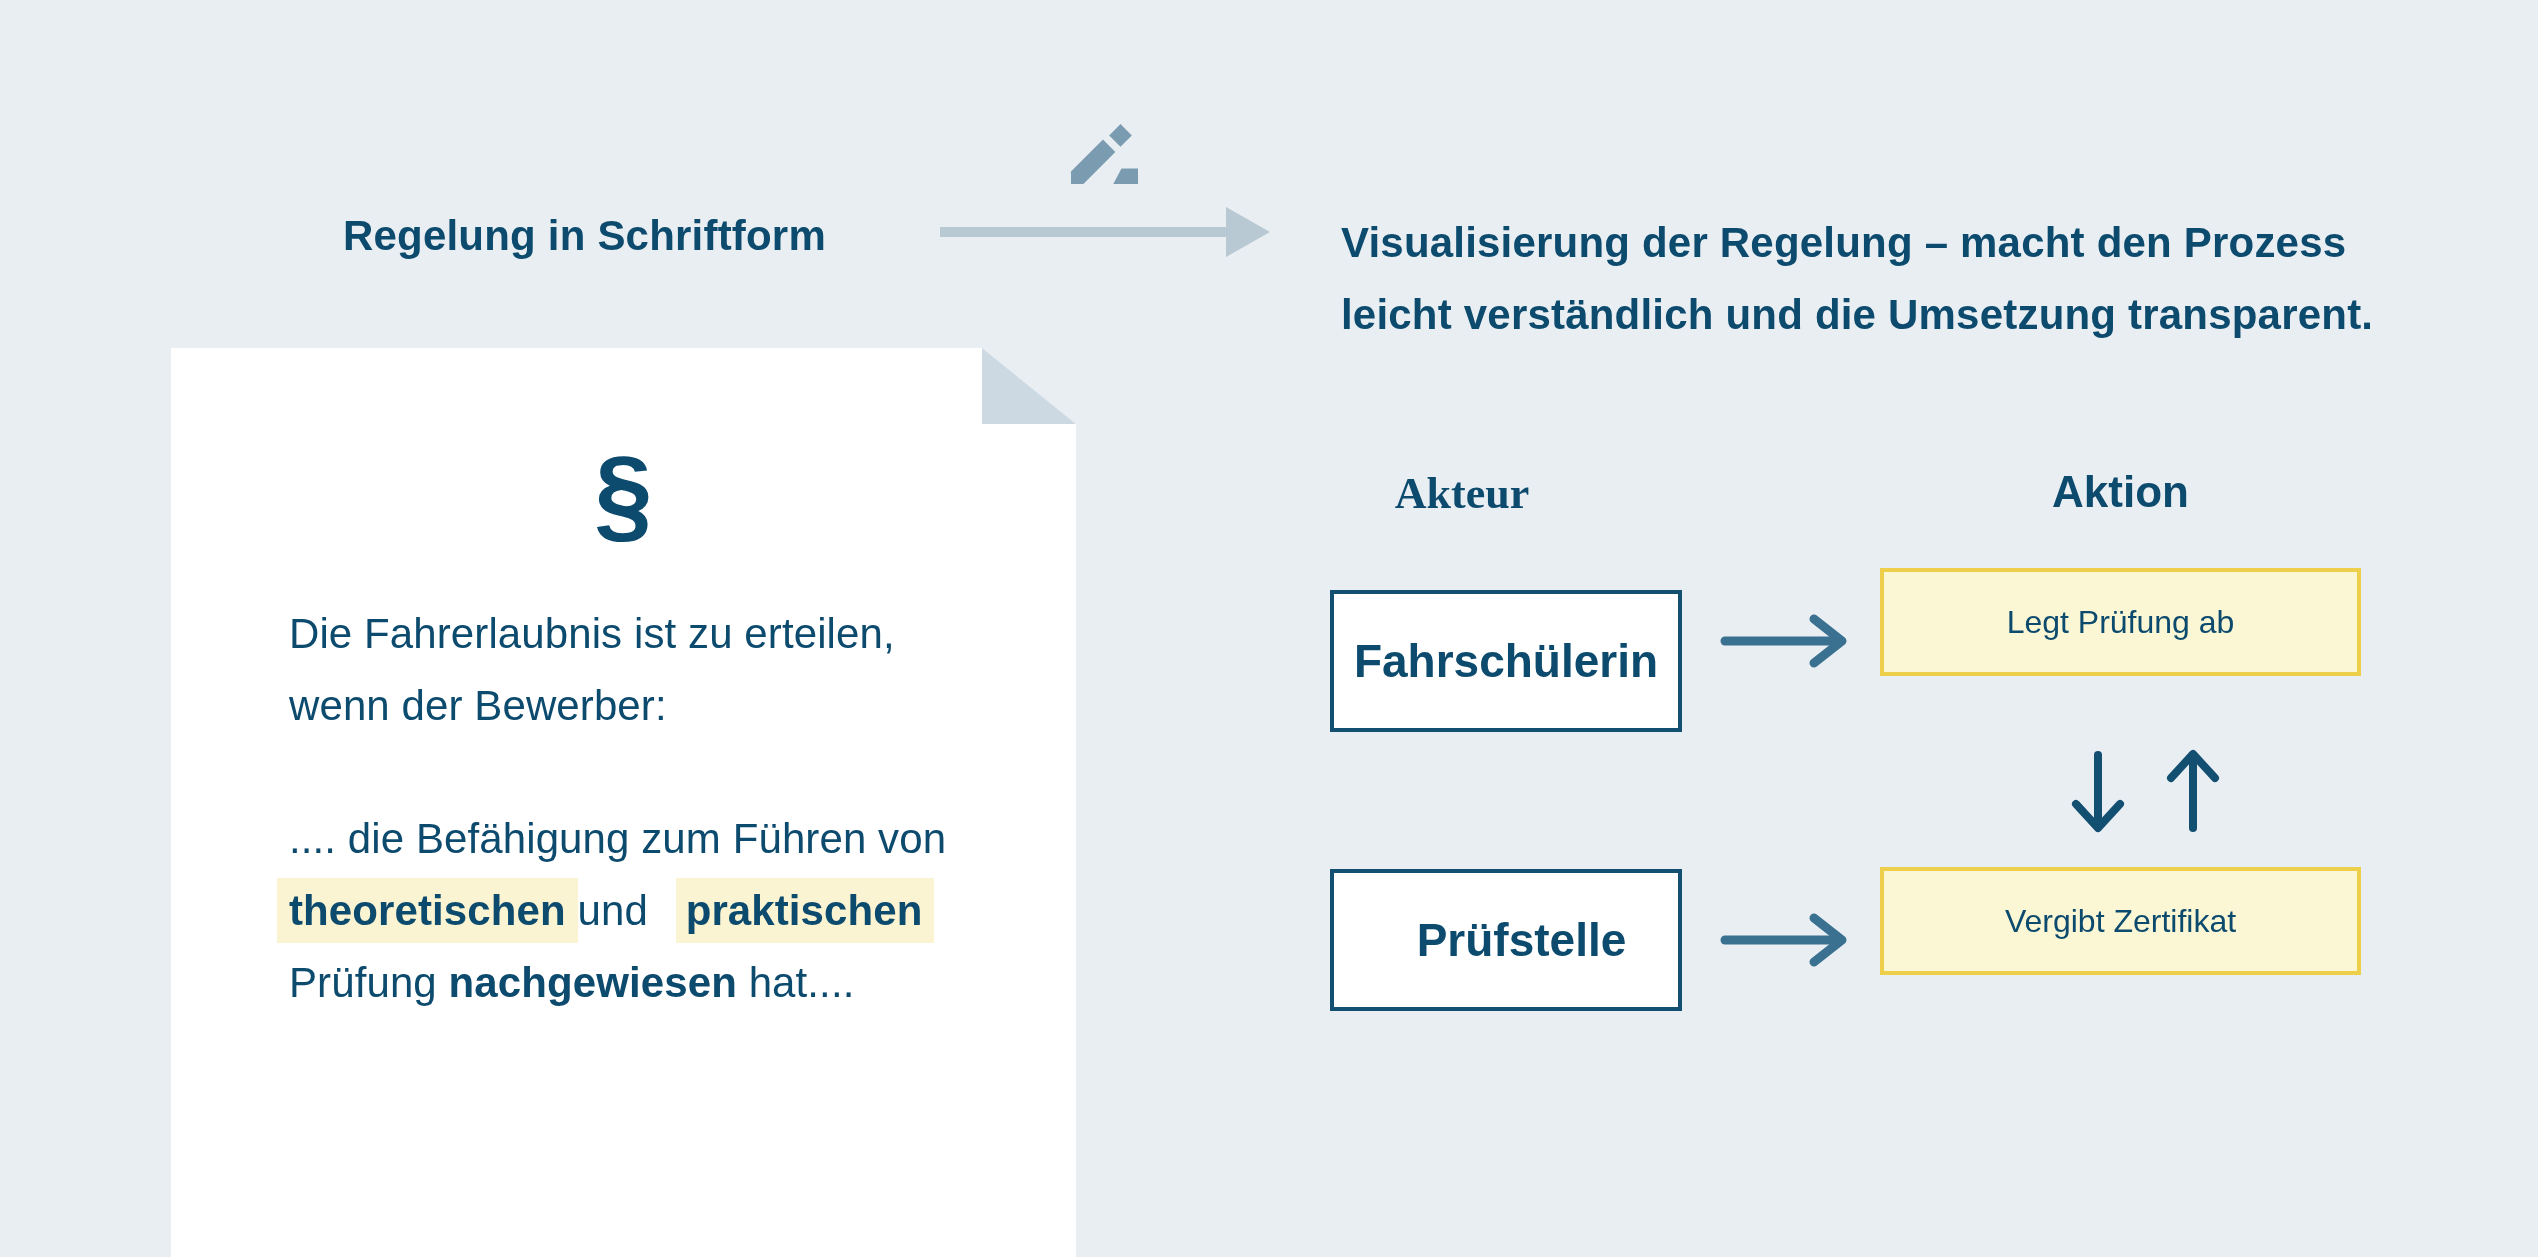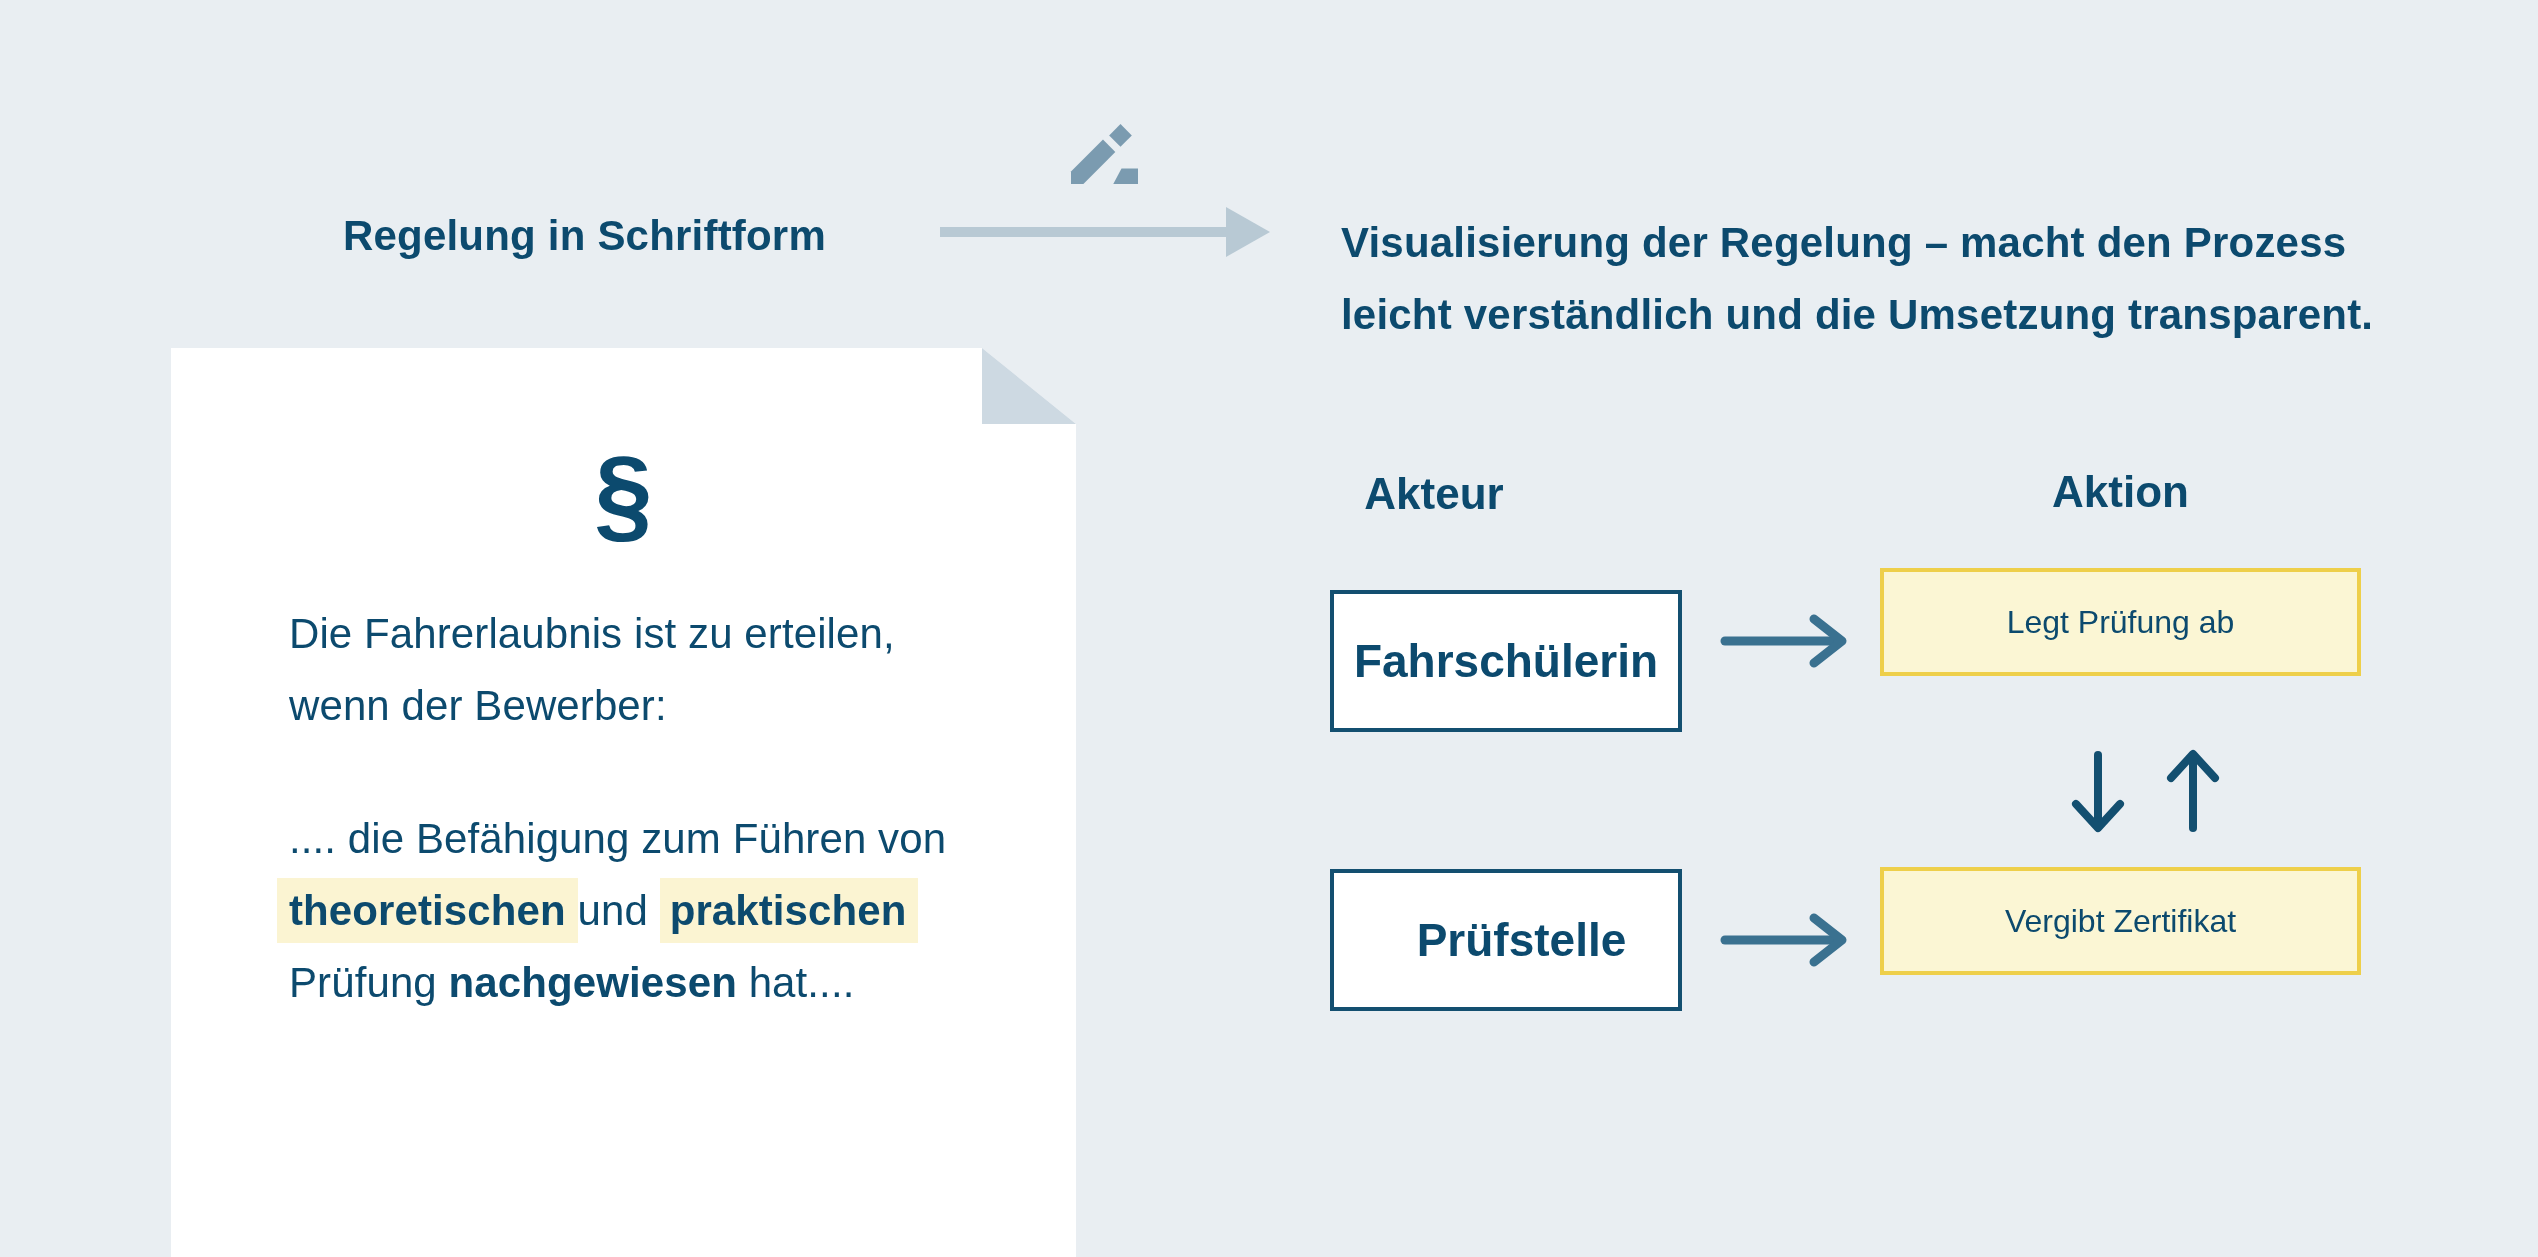--- a/index.html
+++ b/index.html
@@ -60,30 +60,30 @@
   .doc-p1 { left: 289px; top: 598px; width: 720px; }
   .doc-p2 { left: 289px; top: 803px; width: 720px; }
   .doc-line { white-space: nowrap; }
   .hl {
     background: #fbf4d2;
     font-weight: bold;
     padding: 9px 12px;
     margin-left: -12px;
     margin-right: -12px;
   }
-  .hl2 { margin-left: 0; padding-left: 10px; }
+  .hl2 { margin-left: 16px; padding-left: 10px; }
   .b { font-weight: bold; }
 
   
   .col-header {
     font-size: 44px; font-weight: bold;
     text-align: center;
     line-height: 52px;
   }
-  .col-header.actor { left: 1258px; top: 468px; width: 352px; }
+  .col-header.actor { left: 1286px; top: 468px; width: 352px; font-family: Liberation Serif, serif; }
   .col-header.action { left: 1880px; top: 466px; width: 481px; }
 
   .node {
     display: flex; align-items: center; justify-content: center;
     box-sizing: border-box;
     text-align: center;
   }
   .actor-box {
     width: 352px; height: 142px;
     background: #ffffff;

